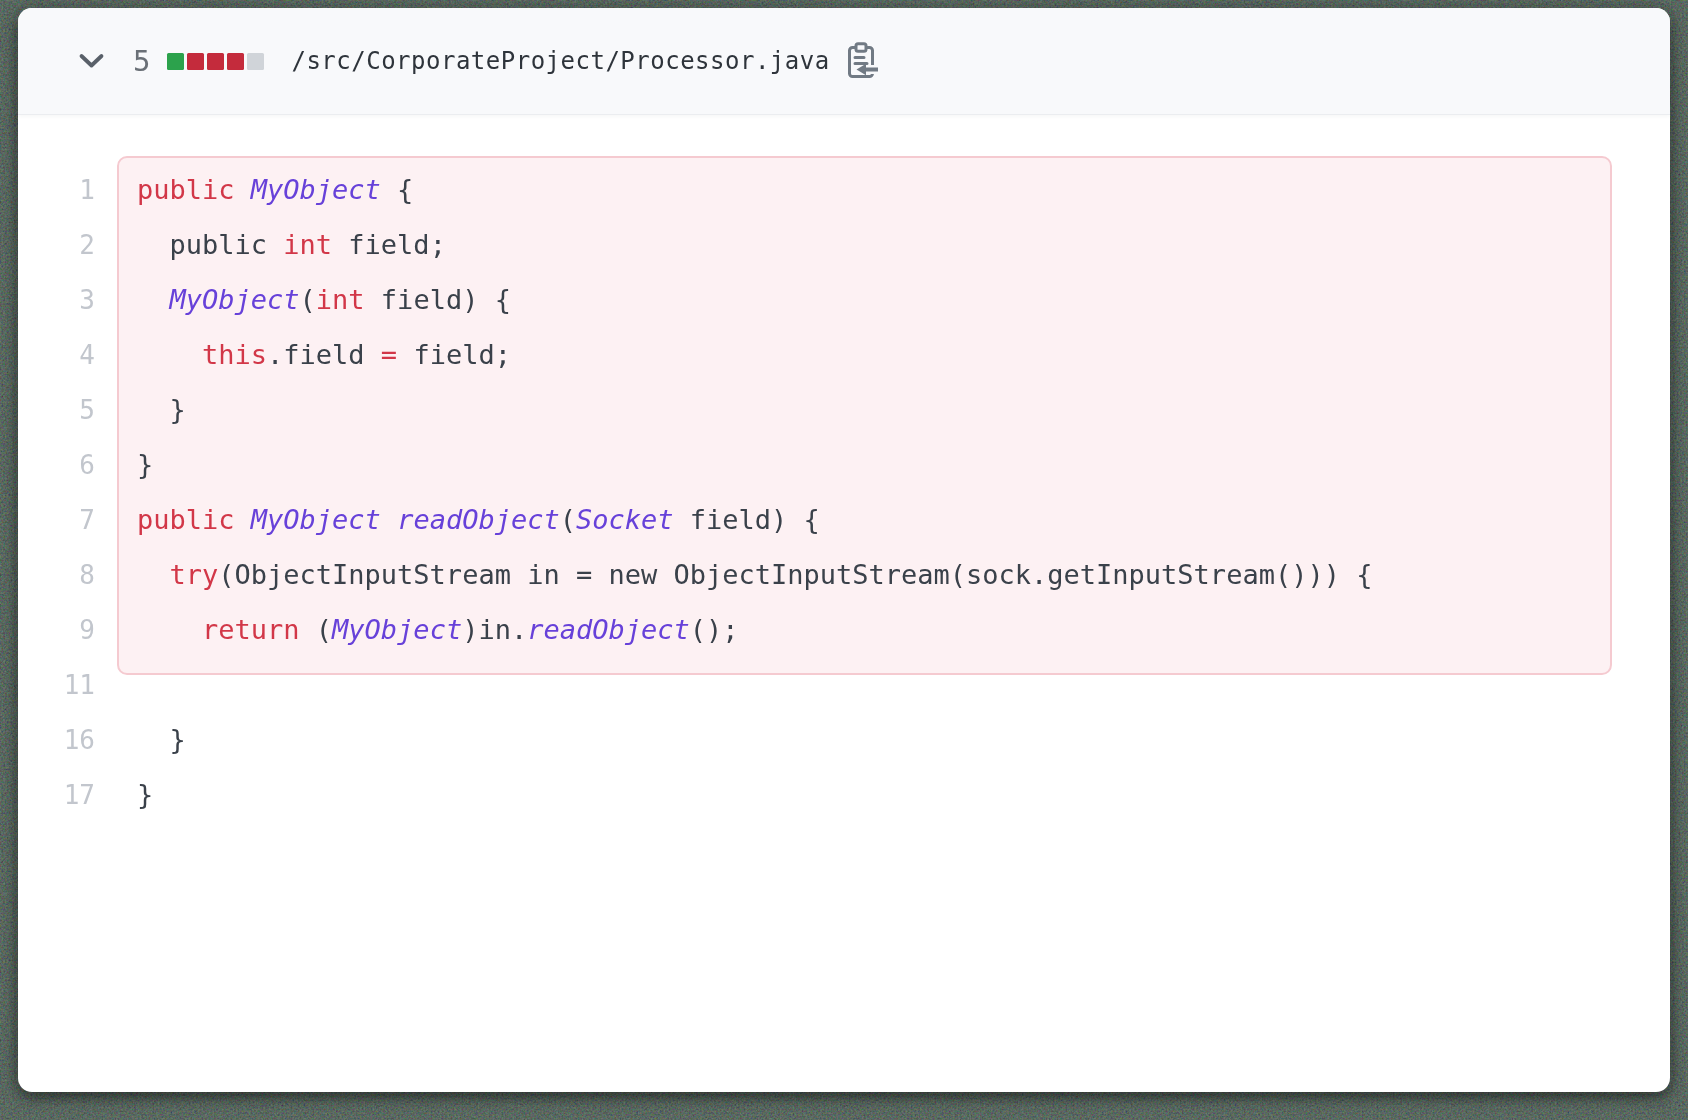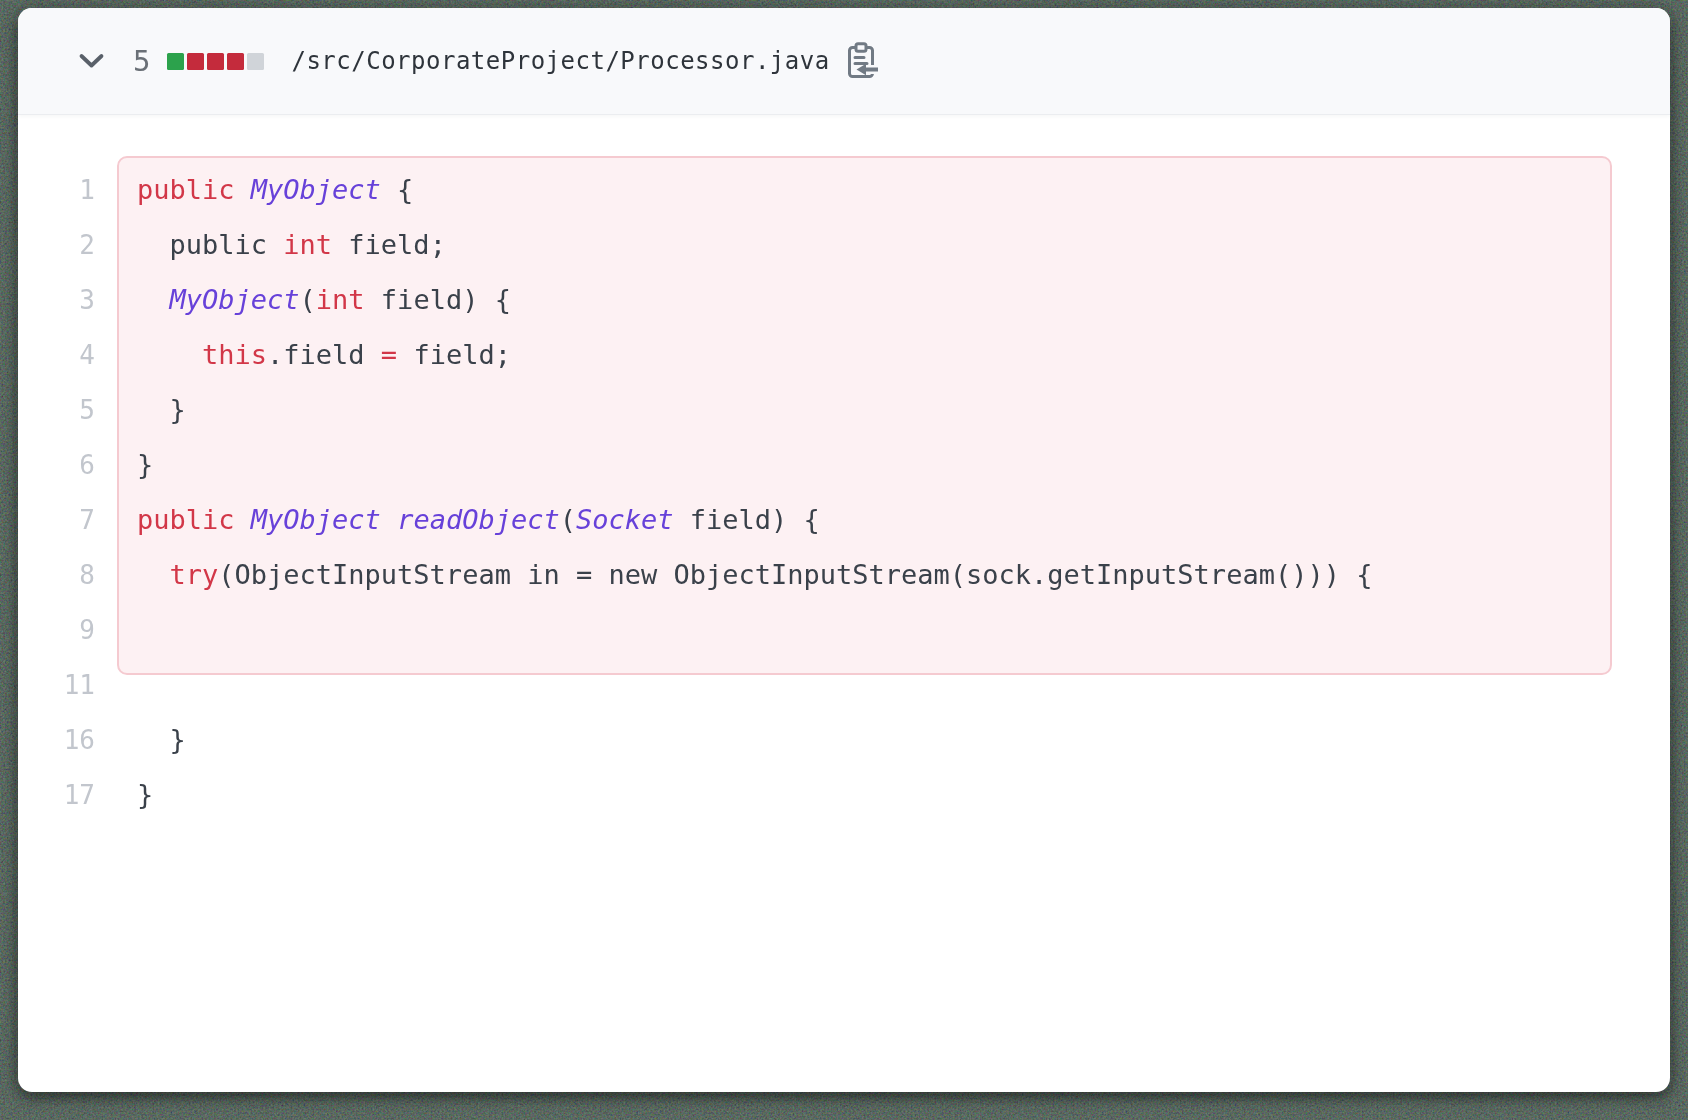--- a/index.html
+++ b/index.html
@@ -126,20 +126,21 @@
         <div class="line">
           <span class="ln">7</span>
           <span class="src"><span class="tok-red">public</span><span class="tok-plain"> </span><span class="tok-purple">MyObject</span><span class="tok-plain"> </span><span class="tok-purple">readObject</span><span class="tok-plain">(</span><span class="tok-purple">Socket</span><span class="tok-plain"> field) {</span></span>
         </div>
         <div class="line">
           <span class="ln">8</span>
           <span class="src"><span class="tok-plain">  </span><span class="tok-red">try</span><span class="tok-plain">(ObjectInputStream in = new ObjectInputStream(sock.getInputStream())) {</span></span>
         </div>
         <div class="line">
           <span class="ln">9</span>
+          <span class="src"><span class="tok-plain">    </span><span class="tok-red">return</span><span class="tok-plain"> (</span><span class="tok-purple">MyObject</span><span class="tok-plain">)in.</span><span class="tok-purple">readObject</span><span class="tok-plain">();</span></span>
         </div>
         <div class="line">
           <span class="ln">11</span>
           <span class="src"></span>
         </div>
         <div class="line">
           <span class="ln">16</span>
           <span class="src"><span class="tok-plain">  }</span></span>
         </div>
         <div class="line">

